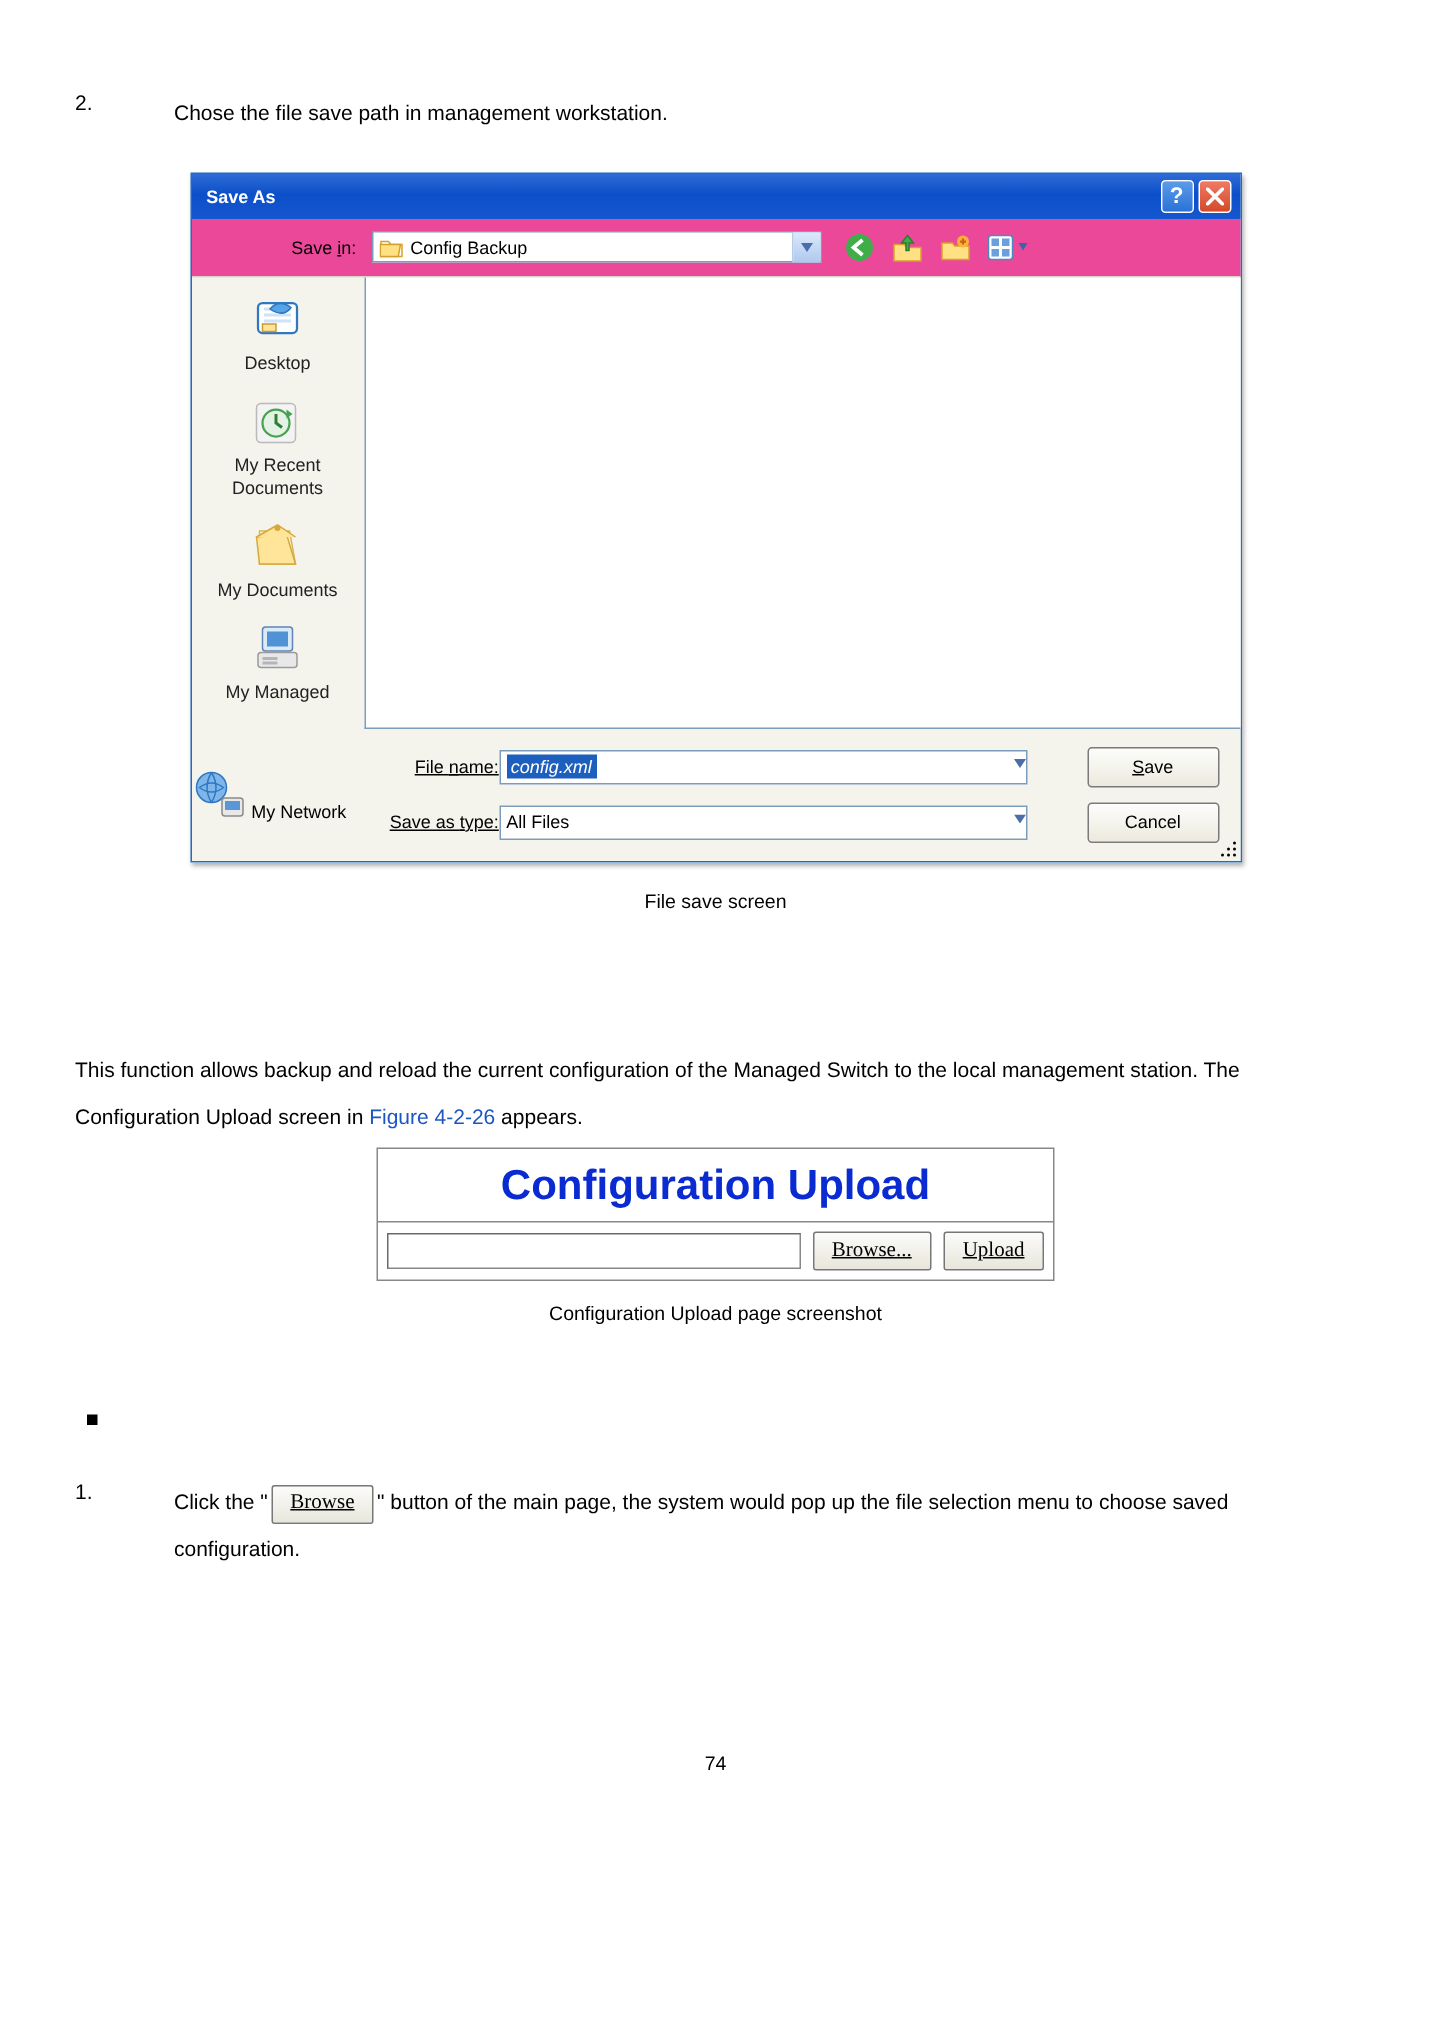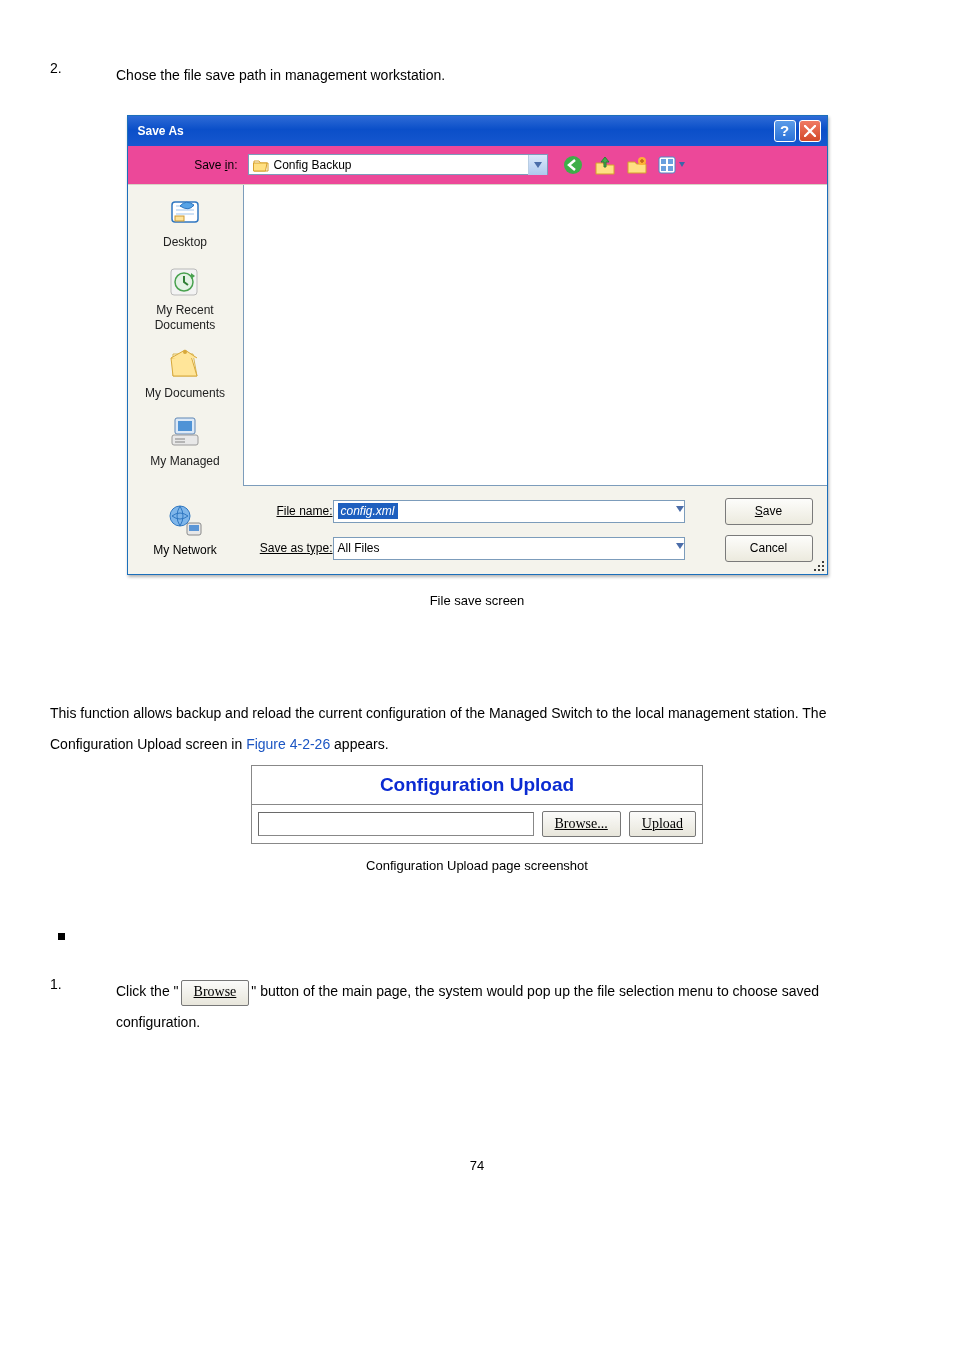--- a/index.html
+++ b/index.html
@@ -143,21 +143,21 @@
   .saveas-bottom {
     background: #f4f3ec;
     padding: 12px 14px 12px 0;
     display: grid;
     grid-template-columns: 115px 90px 1fr 32px 96px;
     grid-template-rows: auto auto;
     row-gap: 10px;
     align-items: center;
     position: relative;
   }
-  .bottom-place { grid-row: 1 / span 2; display:flex; flex-direction:column; align-items:center; gap:4px; font-size:12px; }
+  .bottom-place { grid-row: 1 / span 2; display:flex; flex-direction:row; align-items:flex-end; gap:4px; font-size:12px; }
   .bottom-place svg { width: 36px; height:36px; }
   .b-lbl { text-align: right; padding-left: 6px; white-space: nowrap; text-decoration: underline; }
   .b-input {
     height: 23px;
     border: 1px solid #7c9cbb;
     background: #fff;
     box-sizing: border-box;
     padding: 0 4px;
     display: flex;
     align-items: center;
@@ -197,21 +197,21 @@
   .blue-link { color: #1c56c3; }
   
   .cfg-upload {
     width: 450px;
     margin: 6px auto 4px auto;
     border: 1px solid #888;
   }
   .cfg-upload .hdr {
     text-align: center;
     font-family: Arial, sans-serif;
-    font-size: 19px;
+    font-size: 28px;
     font-weight: bold;
     color: #0b2bd2;
     padding: 8px 4px;
     border-bottom: 1px solid #888;
   }
   .cfg-upload .row {
     display: flex;
     align-items: center;
     padding: 6px;
     gap: 8px;

